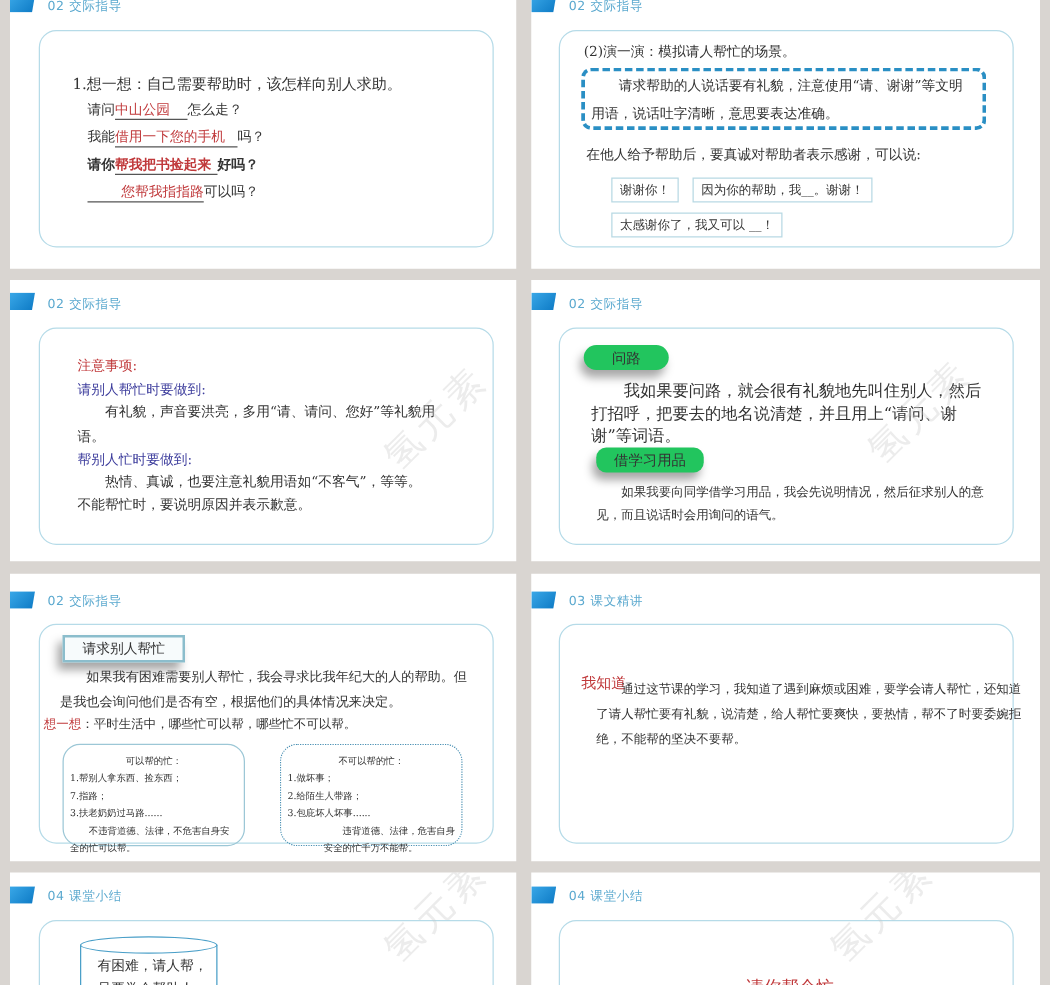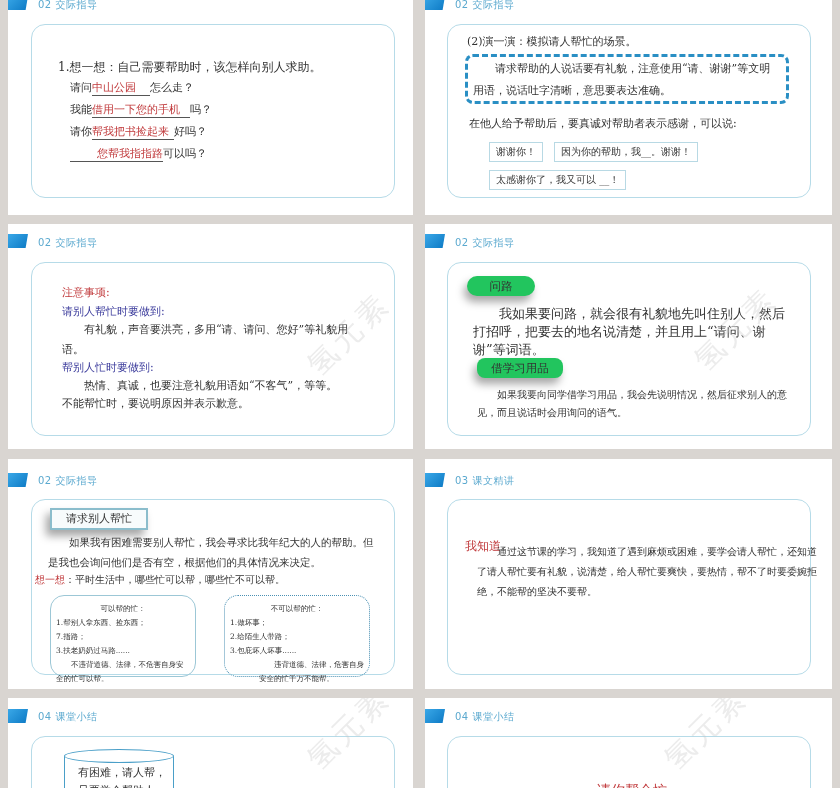--- a/index.html
+++ b/index.html
@@ -30,21 +30,21 @@
   <div class="hdr-mark" style="top:2px;"></div>
   <div class="hdr-text" style="top:4px;">02  交际指导</div>
   <div class="card" style="left:23px;top:30px;width:362px;height:172px;"></div>
   <div class="t" style="left:50px;top:66px;font-size:12px;">1.想一想：自己需要帮助时，该怎样向别人求助。</div>
   <div class="t" style="left:62px;top:87px;font-size:11px;">
     <span>请问</span><span class="ul red" style="width:58px;">中山公园</span><span>怎么走？</span>
   </div>
   <div class="t" style="left:62px;top:109px;font-size:11px;">
     <span>我能</span><span class="ul red" style="width:98px;">借用一下您的手机</span><span>吗？</span>
   </div>
-  <div class="t" style="left:62px;top:131px;font-size:11px;">
+  <div class="t" style="left:62px;top:131px;font-size:11px;font-weight:bold;">
     <span>请你</span><span class="ul red" style="width:82px;">帮我把书捡起来</span><span>好吗？</span>
   </div>
   <div class="t" style="left:62px;top:153px;font-size:11px;">
     <span class="ul red" style="width:93px;text-align:right;">您帮我指指路</span><span>可以吗？</span>
   </div>
 </div>
 
 <div class="slide" style="left:425px;top:-6px;width:407px;height:221px;">
   <div class="hdr-mark" style="top:2px;"></div>
   <div class="hdr-text" style="top:4px;">02  交际指导</div>

